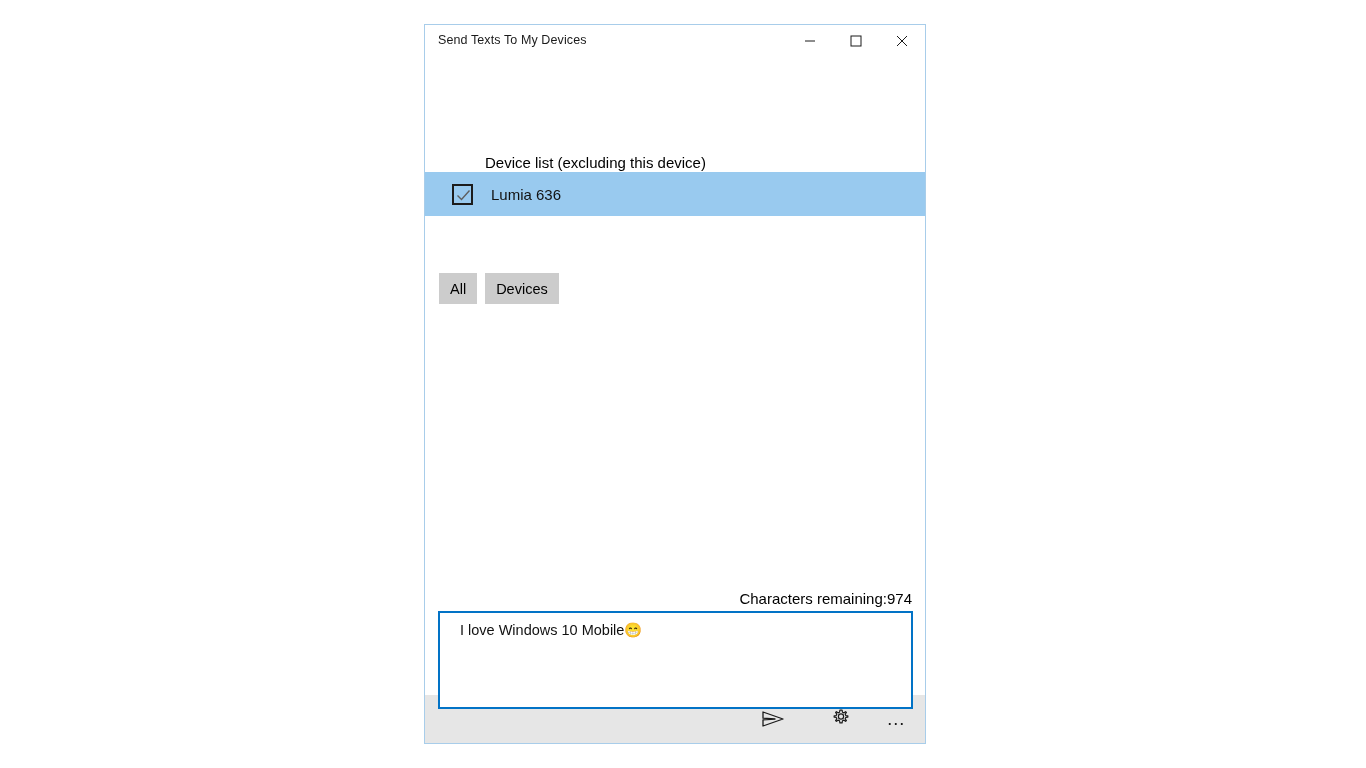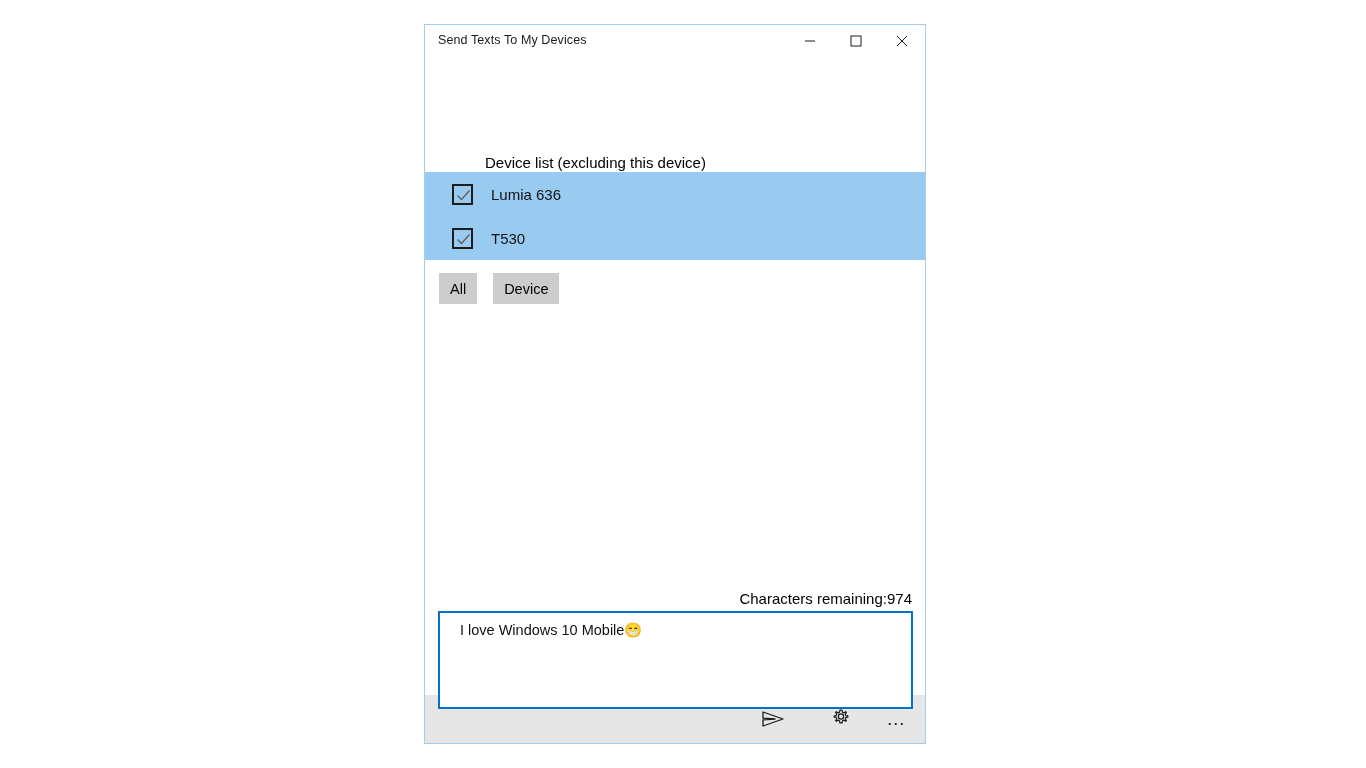--- a/index.html
+++ b/index.html
@@ -118,21 +118,21 @@
     color: #121212;
     white-space: nowrap;
   }
 
   
   #action-buttons {
     position: absolute;
     left: 14px;
     top: 216px;
     display: flex;
-    gap: 16px;
+    gap: 8px;
   }
   .action-button {
     background: #cccccc;
     border: none;
     min-width: 35px;
     height: 31px;
     padding: 0 11px;
     font-family: "Liberation Sans", sans-serif;
     font-size: 14.5px;
     color: #000000;
@@ -241,34 +241,26 @@
 
       <div class="device-row">
         <span class="device-checkbox">
           <svg width="17" height="15" viewBox="0 0 17 15">
             <polyline points="2.5,7.5 6.5,11.5 14.5,2.5" fill="none" stroke="#5e5e5e" stroke-width="1.4"></polyline>
           </svg>
         </span>
         <span class="device-label">Lumia 636</span>
       </div>
 
-      <div class="device-row">
-        <span class="device-checkbox">
-          <svg width="17" height="15" viewBox="0 0 17 15">
-            <polyline points="2.5,7.5 6.5,11.5 14.5,2.5" fill="none" stroke="#5e5e5e" stroke-width="1.4"></polyline>
-          </svg>
-        </span>
-        <span class="device-label">T530</span>
-      </div>
 
     </div>
 
     <div id="action-buttons">
       <button class="action-button">All</button>
-      <button class="action-button">Device</button>
+      <button class="action-button">Devices</button>
     </div>
 
     <div id="chars-remaining">Characters remaining:974</div>
 
     <textarea id="message-box" spellcheck="false" style="">I love Windows 10 Mobile😁</textarea>
 
     <div id="command-bar">
 
       <button class="cmd-btn" id="send-button">
         <svg width="24" height="20" viewBox="0 0 24 20">

